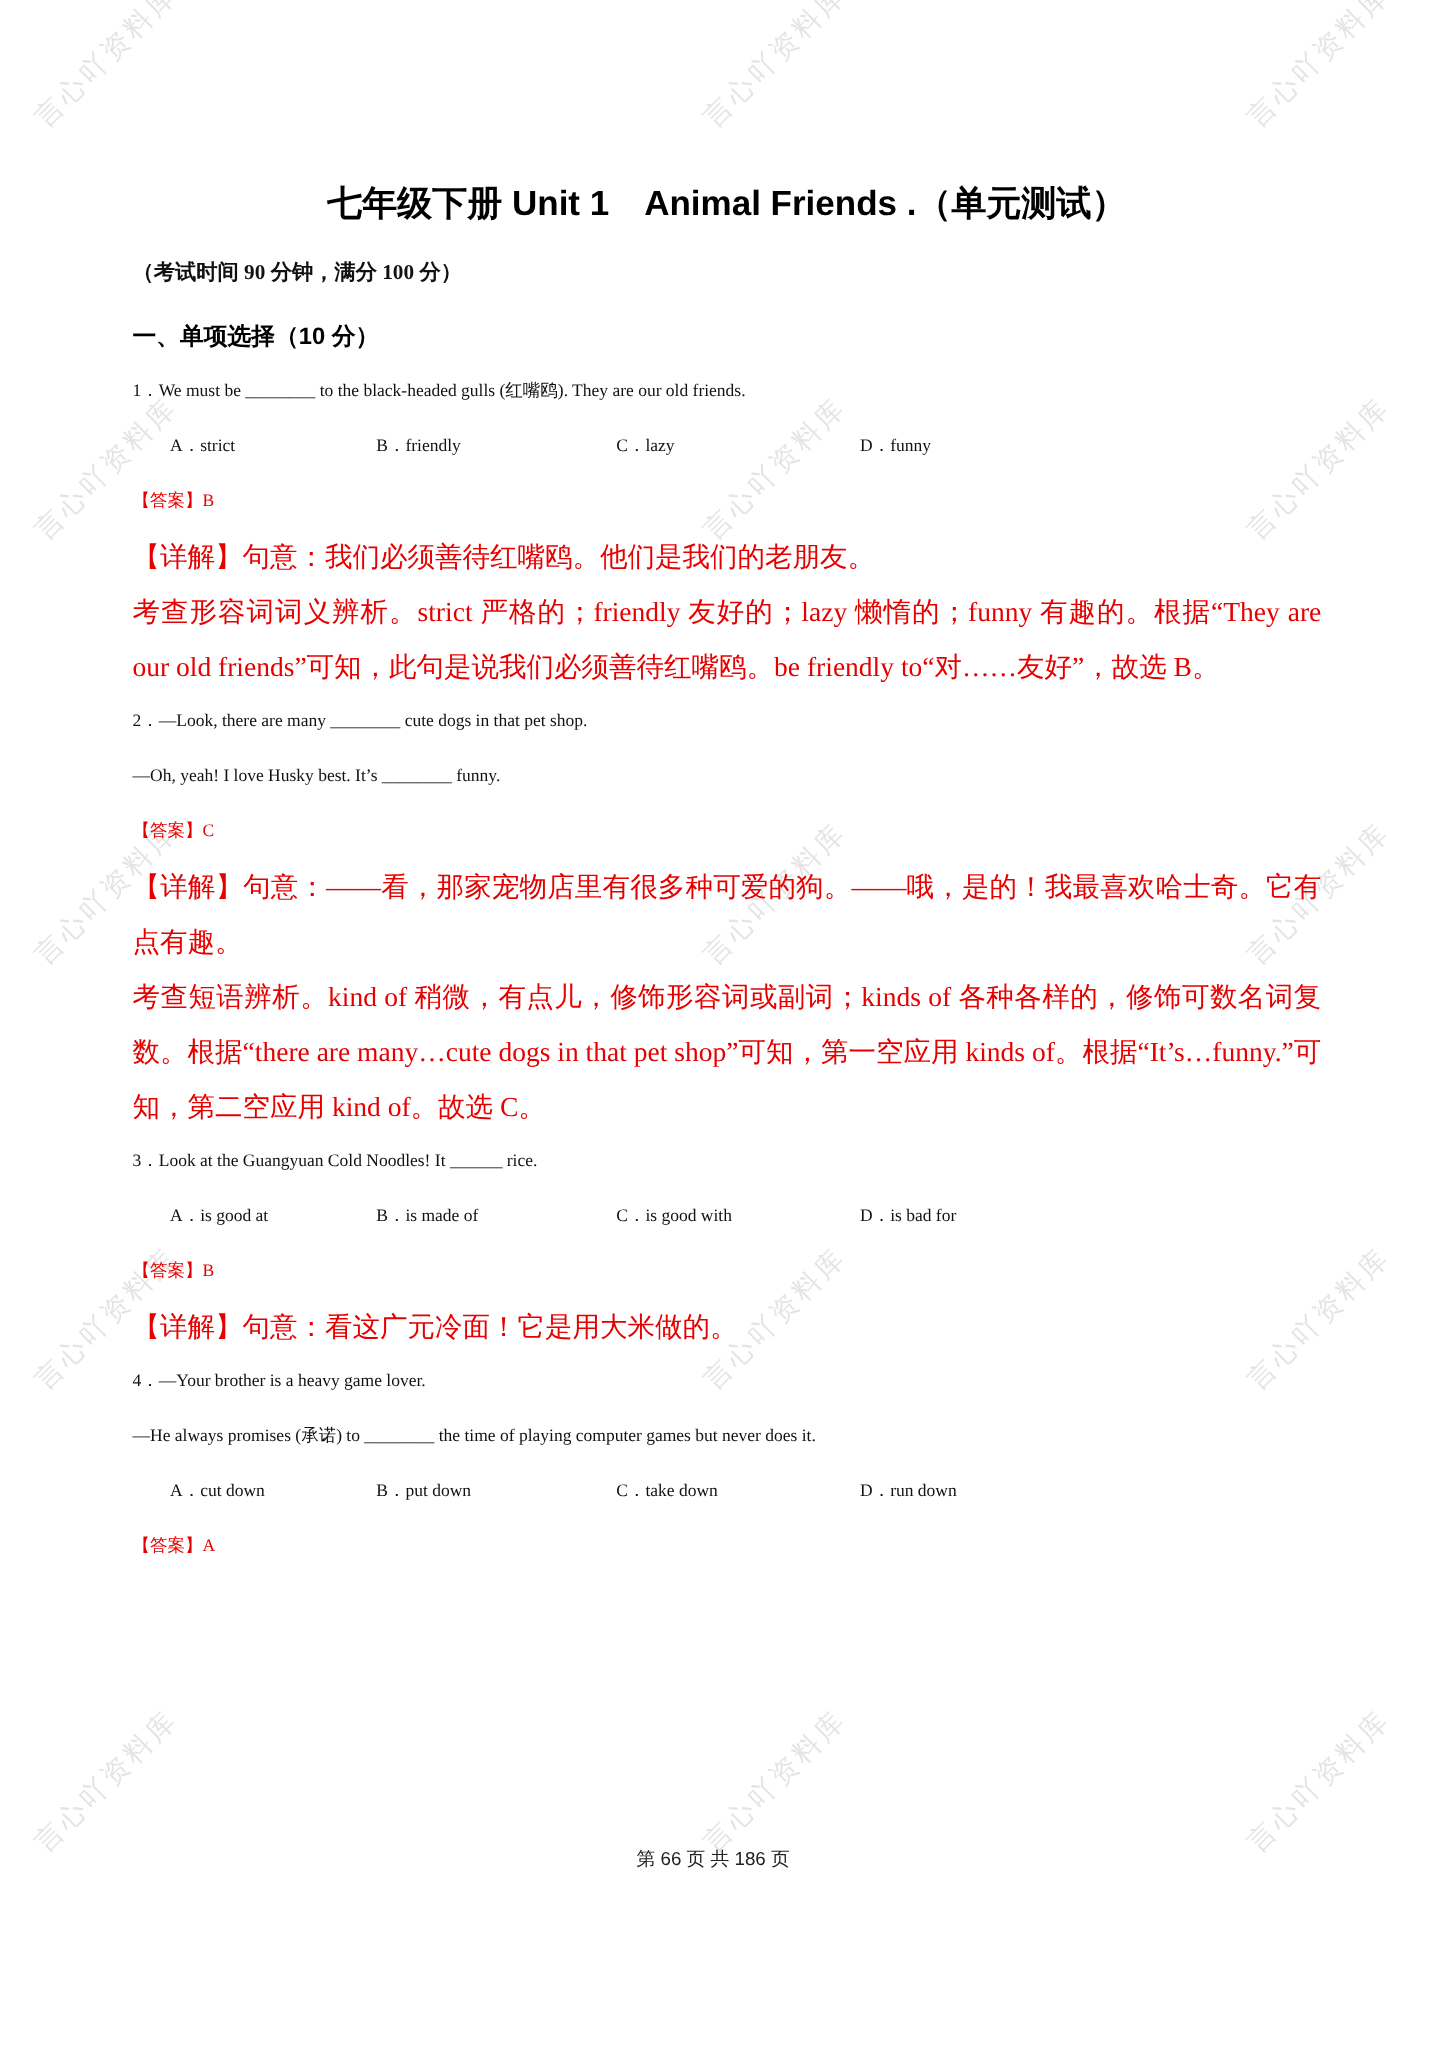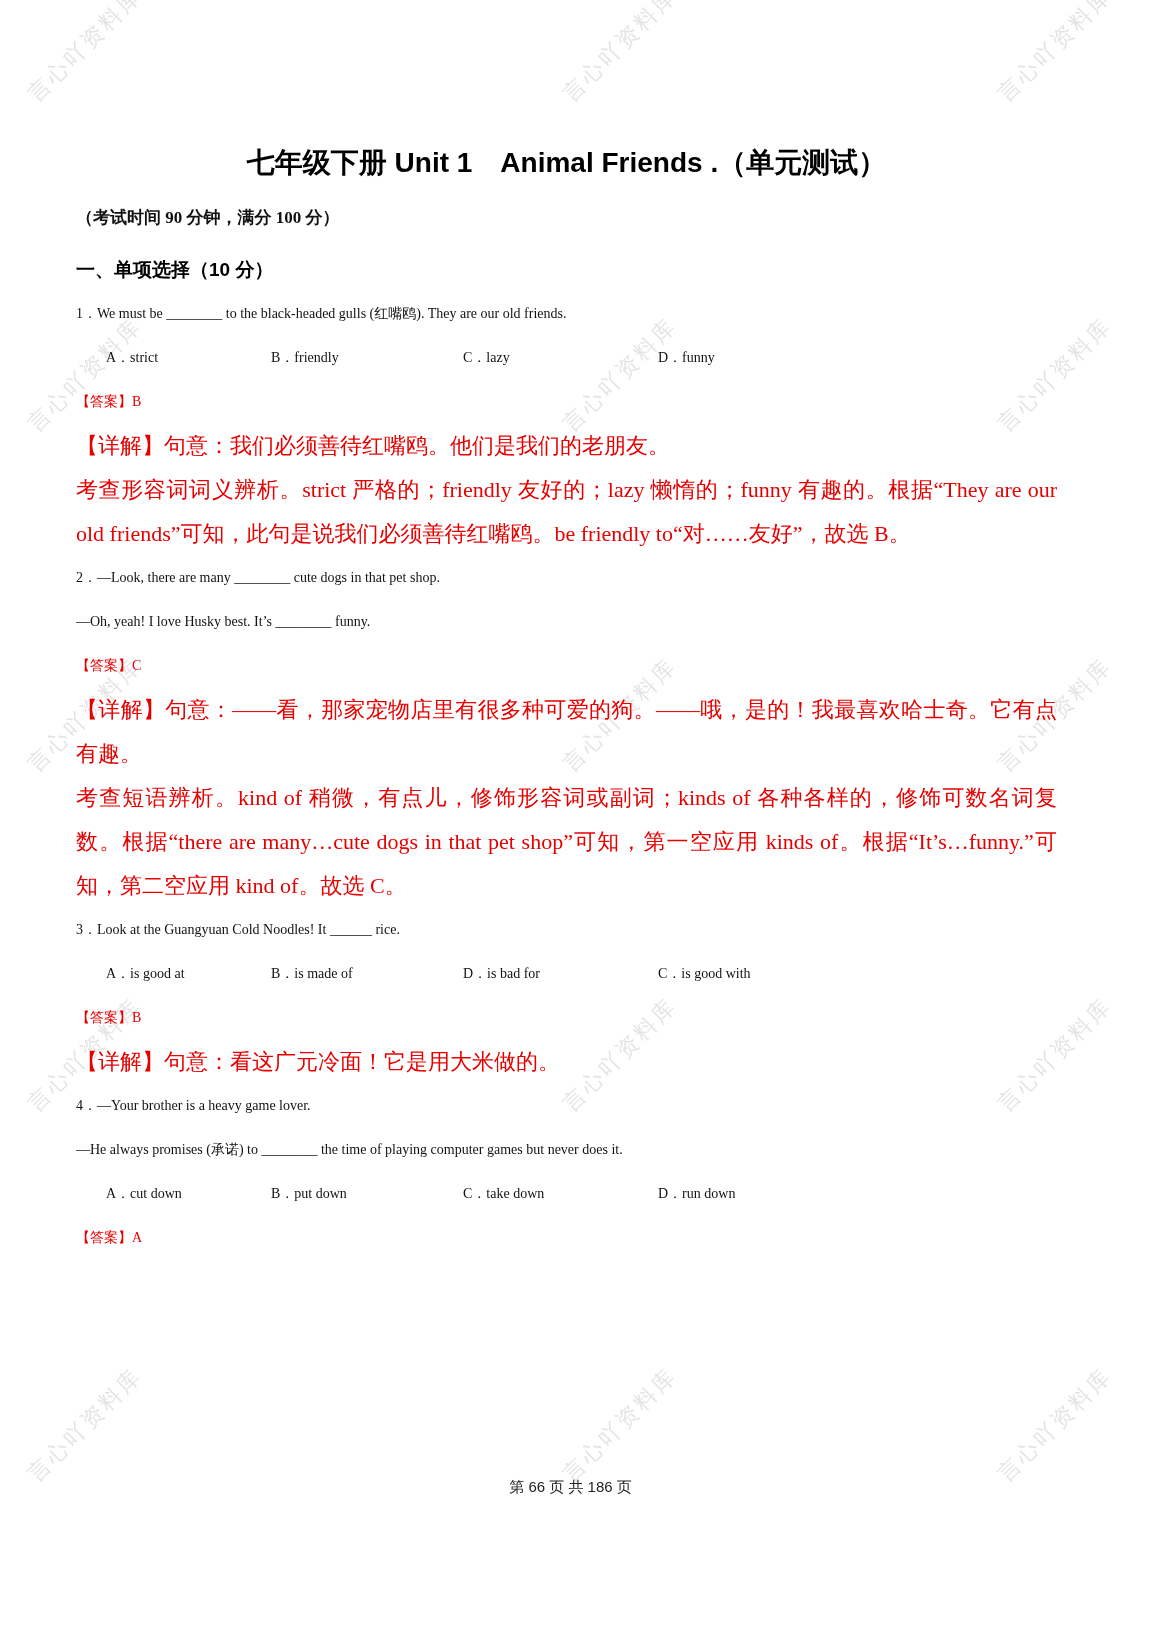--- a/index.html
+++ b/index.html
@@ -12,21 +12,21 @@
   }
   .watermark-layer { position:absolute; inset:0; z-index:0; pointer-events:none; }
   .watermark {
     position:absolute;
     font-family:"Liberation Sans", sans-serif;
     font-size:22px; letter-spacing:3px;
     color:var(--wm, rgba(185,185,185,0.38));
     transform:rotate(-45deg);
     white-space:nowrap;
   }
-  .content { position:relative; z-index:1; padding:146px 100px 0 76px; }
+  .content { position:relative; z-index:1; padding:146px 100px 0 76px;margin-left:30px; }
   .doc-title {
     text-align:center;
     font-family:"Liberation Sans", sans-serif;
     font-weight:bold; font-size:28px; color:#000;
     line-height:34px;
   }
   .doc-subtitle {
     font-weight:bold; font-size:17px;
     margin-top:26px; line-height:24px;
   }
@@ -100,22 +100,22 @@
       <div class="line answer">【答案】C</div>
       <div class="expl">【详解】句意：——看，那家宠物店里有很多种可爱的狗。——哦，是的！我最喜欢哈士奇。它有点有趣。</div>
       <div class="expl">考查短语辨析。kind of 稍微，有点儿，修饰形容词或副词；kinds of 各种各样的，修饰可数名词复数。根据“there are many…cute dogs in that pet shop”可知，第一空应用 kinds of。根据“It’s…funny.”可知，第二空应用 kind of。故选 C。</div>
     </div>
 
     <div>
       <div class="line">3．Look at the Guangyuan Cold Noodles! It ______ rice.</div>
       <div class="options-row4">
         <span class="line">A．is good at</span>
         <span class="line">B．is made of</span>
+        <span class="line">C．is good with</span>
         <span class="line">D．is bad for</span>
-        <span class="line">C．is good with</span>
       </div>
       <div class="line answer">【答案】B</div>
       <div class="expl">【详解】句意：看这广元冷面！它是用大米做的。</div>
     </div>
 
     <div>
       <div class="line">4．—Your brother is a heavy game lover.</div>
       <div class="line">—He always promises (承诺) to ________ the time of playing computer games but never does it.</div>
       <div class="options-row4">
         <span class="line">A．cut down</span>

